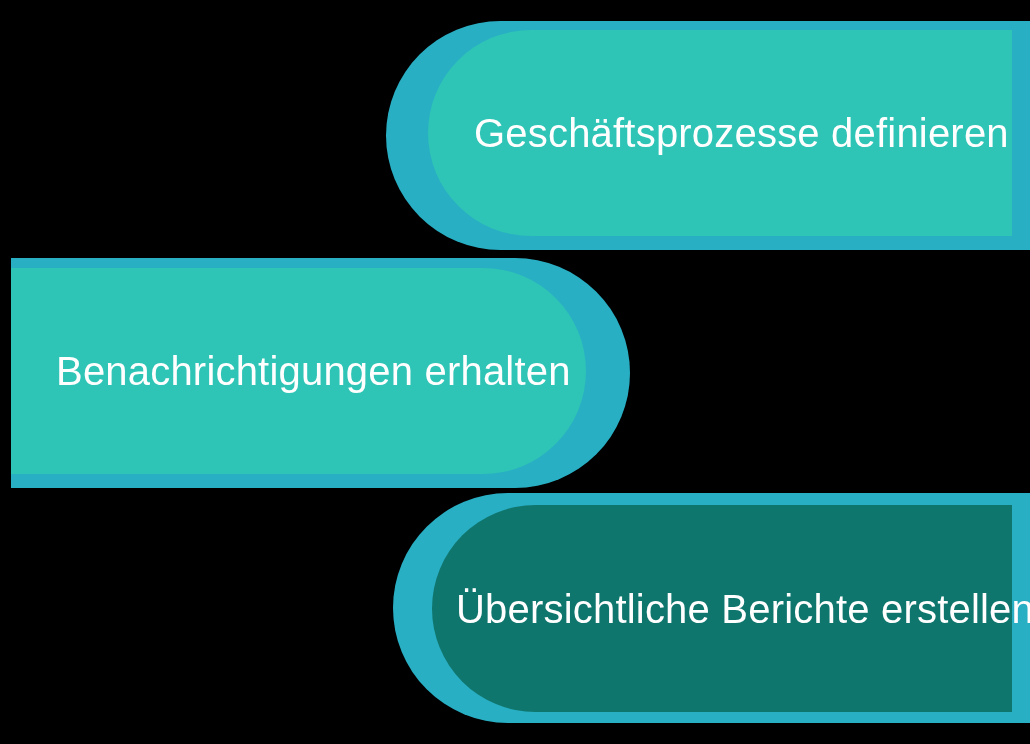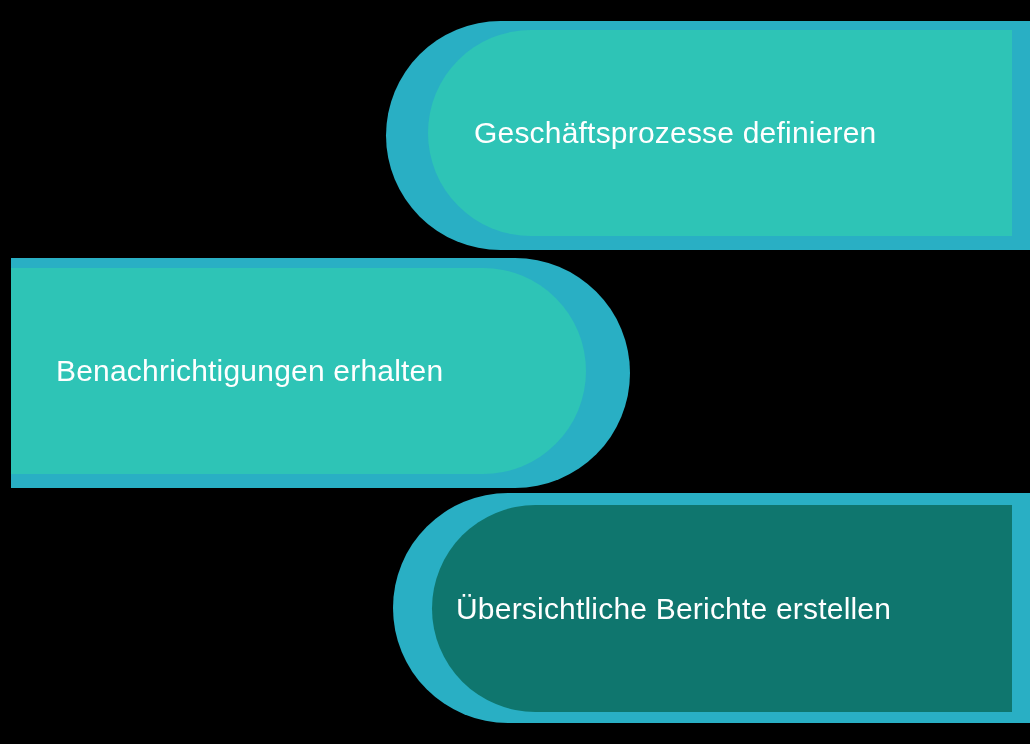--- a/index.html
+++ b/index.html
@@ -35,21 +35,21 @@
     position: absolute;
     background: #2EC4B6;
     display: flex;
     align-items: center;
     box-sizing: border-box;
   }
 
   .bar-label {
     color: #FFFFFF;
     font-family: "Liberation Sans", sans-serif;
-    font-size: 30px;
+    font-size: 40px;
     font-weight: 400;
     letter-spacing: 0.2px;
     white-space: nowrap;
     line-height: 1;
   }
 
   
   #row-define { left: 0; top: 0; width: 1030px; height: 260px; }
   #row-define .bar-shadow {
     left: 386px; top: 21px;

